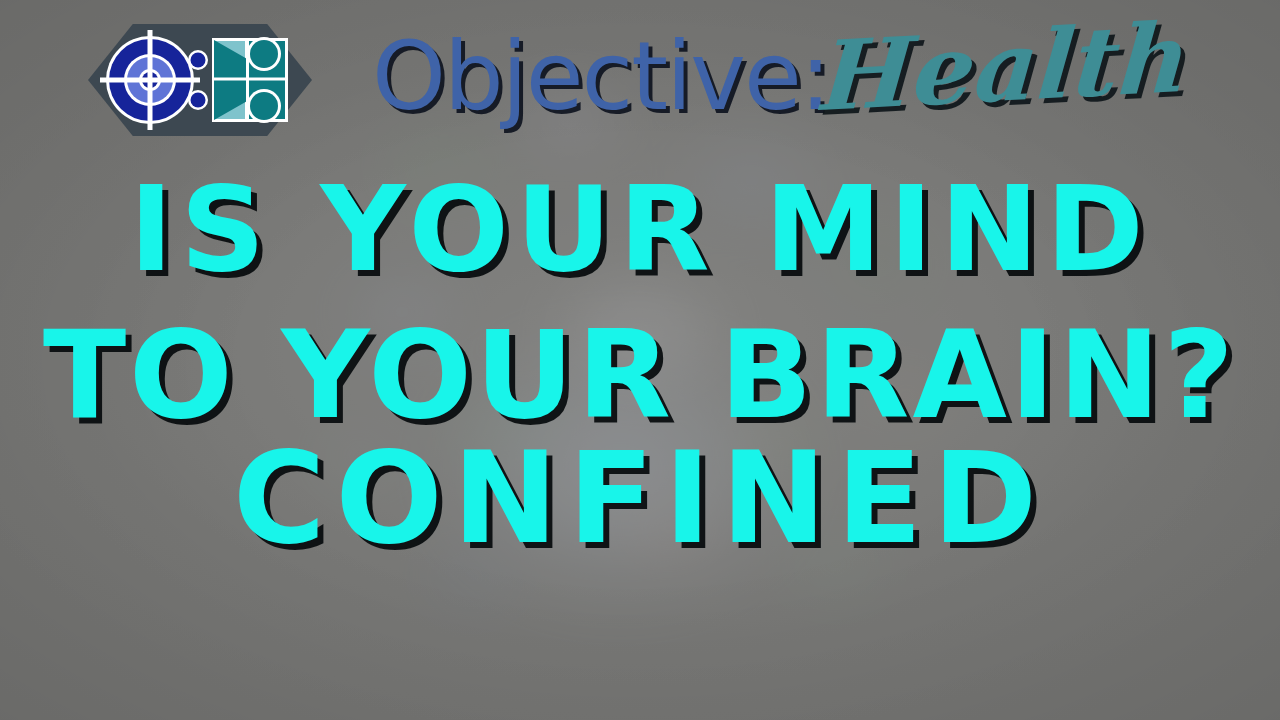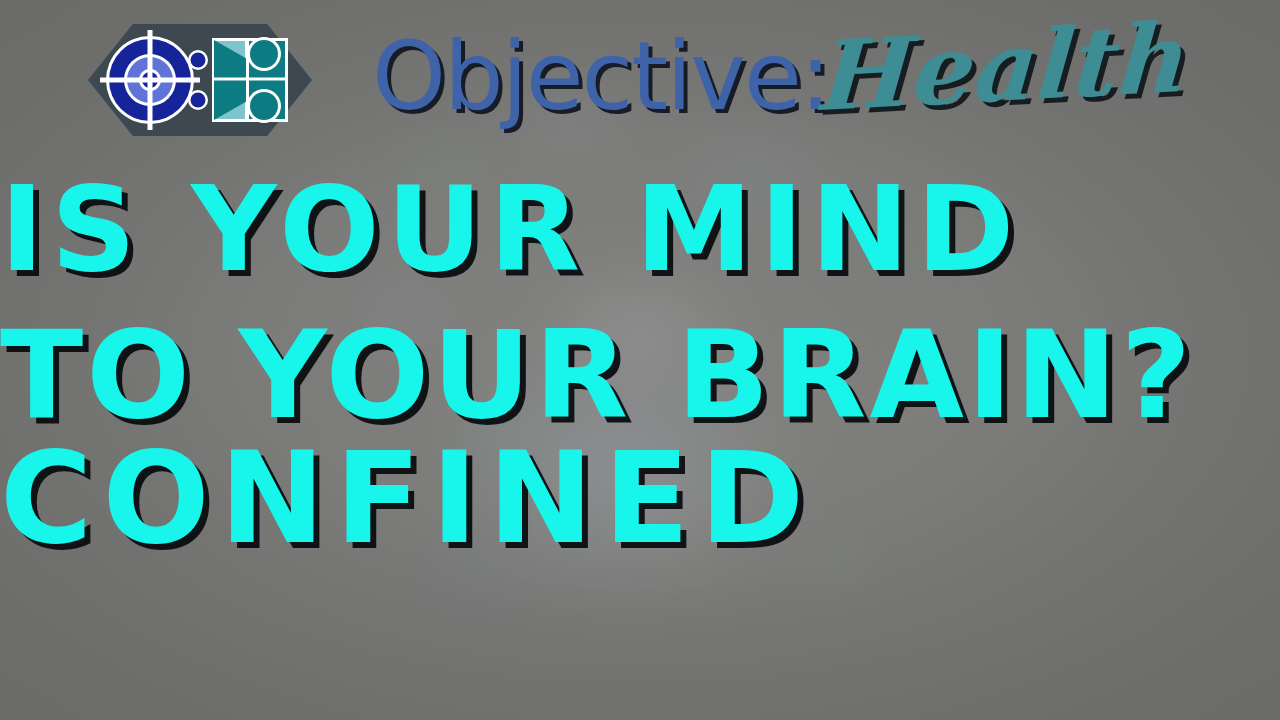--- a/index.html
+++ b/index.html
@@ -129,21 +129,21 @@
     transform-origin: left center;
     margin-left: -6px;
   }
 
   
   .headline {
     position: absolute;
     left: 0;
     top: 170px;
     width: 1280px;
-    text-align: left;
+    text-align: center;
   }
   .hl-line {
     font-family: "DejaVu Sans", sans-serif;
     font-weight: bold;
     color: #18f5ea;
     text-shadow: 6px 6px 0 rgba(5,10,12,0.92);
     line-height: 1.0;
     white-space: nowrap;
     letter-spacing: 2px;
   }

